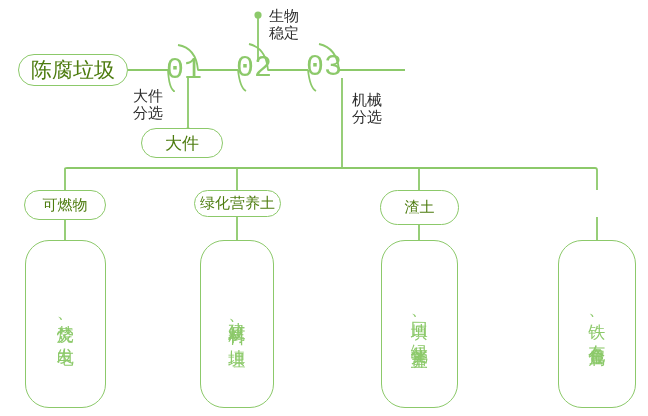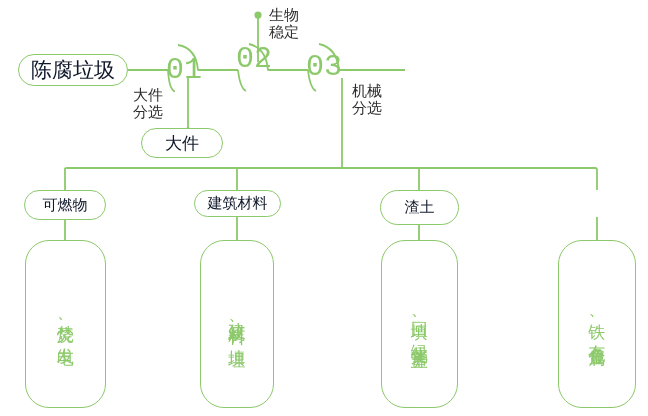--- a/index.html
+++ b/index.html
@@ -38,31 +38,31 @@
     white-space: nowrap;
   }
 
   
   .annot {
     position: absolute;
     color: #2e2e2e;
     font-size: 15px;
     line-height: 1.16;
     white-space: nowrap;
-    font-family: Liberation Mono, monospace;
+    font-family: Liberation Serif, serif;
   }
   .annot span { display: block; }
 
   
   .pill {
     position: absolute;
     box-sizing: border-box;
     border: 1.6px solid #8cc96a;
     border-radius: 999px;
-    color: #0f172a;
+    color: #4d7c0f;
     display: flex;
     align-items: center;
     justify-content: center;
     background: #ffffff;
     white-space: nowrap;
     font-family: "DejaVu Sans", "Liberation Sans", sans-serif;
   }
   .pill-lg { font-size: 21px; }
   .pill-md { font-size: 17px; }
   .pill-sm { font-size: 15px; }
@@ -137,40 +137,40 @@
 
   <div class="stage-num" style="left:166px; top:55px;">01</div>
 
   <div class="annot" style="left:133px; top:88px;">
     <span>大件</span>
     <span>分选</span>
   </div>
 
   <div class="pill pill-md" style="left:141px; top:128px; width:82px; height:30px;">大件</div>
 
-  <div class="stage-num" style="left:236px; top:44px;">02</div>
+  <div class="stage-num" style="left:236px; top:53px;">02</div>
 
   <div class="annot" style="left:269px; top:8px;">
     <span>生物</span>
     <span>稳定</span>
   </div>
 
   <div class="stage-num" style="left:306px; top:52px;">03</div>
 
-  <div class="annot" style="left:352px; top:84px;text-align:right;">
+  <div class="annot" style="left:352px; top:92px;text-align:right;">
     <span>机械</span>
     <span>分选</span>
   </div>
 
   <div class="pill pill-sm" style="left:24px; top:190px; width:82px; height:30px;">可燃物</div>
   <div class="vbox" style="left:25px; top:240px; width:81px; height:168px;">
     <div class="vbox-text">焚烧、发电</div>
   </div>
 
-  <div class="pill pill-sm" style="left:194px; top:190px; width:87px; height:27px;">建筑材料</div>
+  <div class="pill pill-sm" style="left:194px; top:190px; width:87px; height:27px;">绿化营养土</div>
   <div class="vbox" style="left:200px; top:240px; width:74px; height:168px;">
     <div class="vbox-text">建筑材料、填埋</div>
   </div>
 
   <div class="pill pill-sm" style="left:380px; top:190px; width:79px; height:35px;">渣土</div>
   <div class="vbox" style="left:381px; top:240px; width:77px; height:168px;">
     <div class="vbox-text">回填、绿化营养土</div>
   </div>
 
   <div class="vbox" style="left:558px; top:240px; width:78px; height:168px;">

